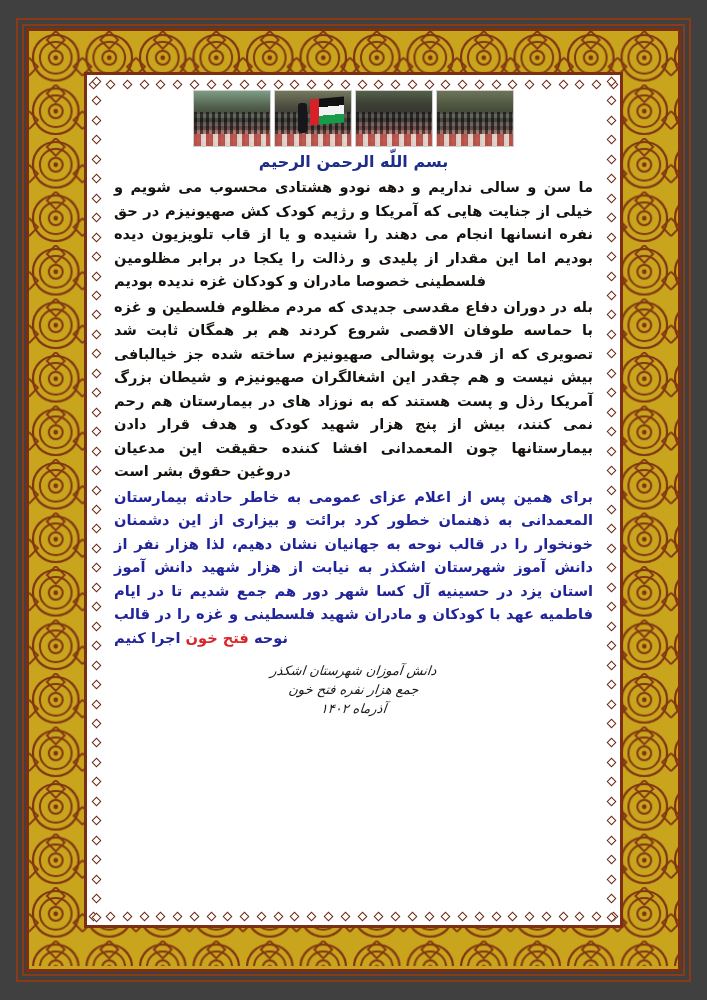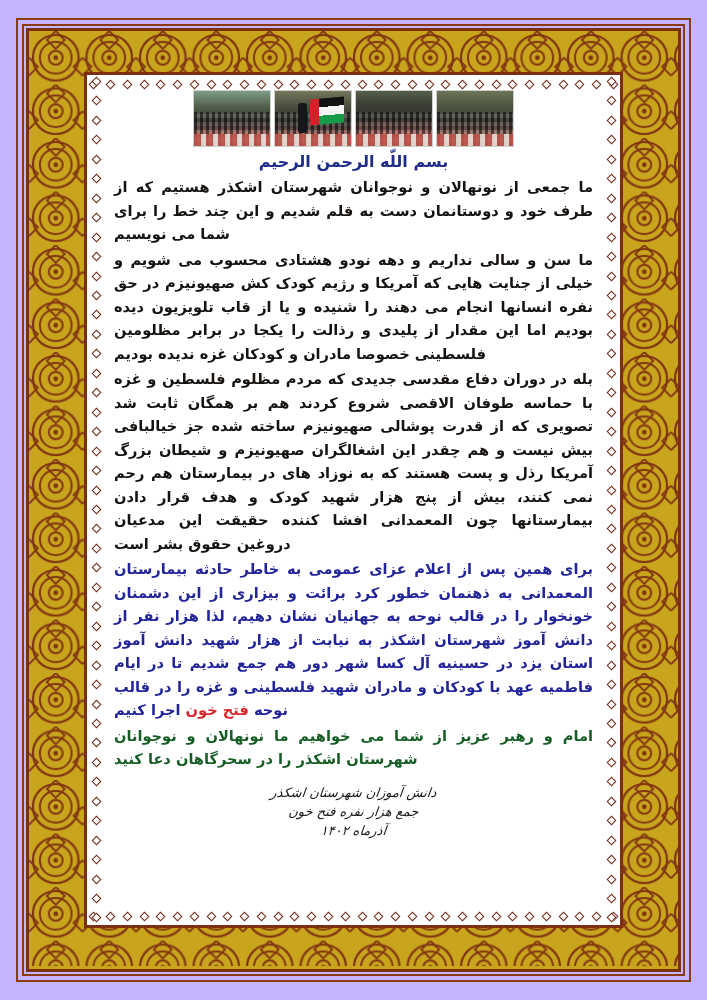--- a/index.html
+++ b/index.html
@@ -8,21 +8,21 @@
     width:707px;height:1000px;
     background:#e4e08c;
     font-family:"DejaVu Sans","Liberation Sans",sans-serif;
     overflow:hidden;
   }
 
   
   .poster{
     position:relative;
     width:707px;height:1000px;
-    background:#c4b5fd;
+    background:#404040;
     box-sizing:border-box;
   }
 
   
   .rule-outer{
     position:absolute;
     left:16px;top:18px;right:16px;bottom:18px;
     border:2px solid #8a3a14;
     box-sizing:border-box;
   }
@@ -386,27 +386,25 @@
         </div>
         <div class="photo p4">
           <div class="crowd"></div>
             <div class="carpet"></div>
         </div>
       </div>
 
       <div class="bismillah">بسم اللّه الرحمن الرحیم</div>
 
       <div class="body-text">
-        <p class="para c-black">ما جمعی از نونهالان و نوجوانان شهرستان اشکذر هستیم که از طرف خود و دوستانمان دست به قلم شدیم و این چند خط را برای شما می نویسیم</p>
         <p class="para c-black">ما سن و سالی نداریم و دهه نودو هشتادی محسوب می شویم و خیلی از جنایت هایی که آمریکا و رژیم کودک کش صهیونیزم در حق نفره انسانها انجام می دهند را شنیده و یا از قاب تلویزیون دیده بودیم اما این مقدار از پلیدی و رذالت را یکجا در برابر مظلومین فلسطینی خصوصا مادران و کودکان غزه ندیده بودیم</p>
         <p class="para c-black">بله در دوران دفاع مقدسی جدیدی که مردم مظلوم فلسطین و غزه با حماسه طوفان الاقصی شروع کردند هم بر همگان ثابت شد تصویری که از قدرت پوشالی صهیونیزم ساخته شده جز خیالبافی بیش نیست و هم چقدر این اشغالگران صهیونیزم و شیطان بزرگ آمریکا رذل و پست هستند که به نوزاد های در بیمارستان هم رحم نمی کنند، بیش از پنج هزار شهید کودک و هدف قرار دادن بیمارستانها چون المعمدانی افشا کننده حقیقت این مدعیان دروغین حقوق بشر است</p>
         <p class="para c-navy">
           <span>برای همین پس از اعلام عزای عمومی به خاطر حادثه بیمارستان المعمدانی به ذهنمان خطور کرد برائت و بیزاری از این دشمنان خونخوار را در قالب نوحه به جهانیان نشان دهیم، لذا هزار نفر از دانش آموز شهرستان اشکذر به نیابت از هزار شهید دانش آموز استان یزد در حسینیه آل کسا شهر دور هم جمع شدیم تا در ایام فاطمیه عهد با کودکان و مادران شهید فلسطینی و غزه را در قالب نوحه </span><span class="hl-red">فتح خون</span><span> اجرا کنیم</span>
         </p>
-        <p class="para c-green">امام و رهبر عزیز از شما می خواهیم ما نونهالان و نوجوانان شهرستان اشکذر را در سحرگاهان دعا کنید</p>
       </div>
 
       <div class="signature">
         <div class="sig-line">دانش آموزان شهرستان اشکذر</div>
         <div class="sig-line">جمع هزار نفره فتح خون</div>
         <div class="sig-line date">آذرماه ۱۴۰۲</div>
       </div>
 
     </div>
   </div>

